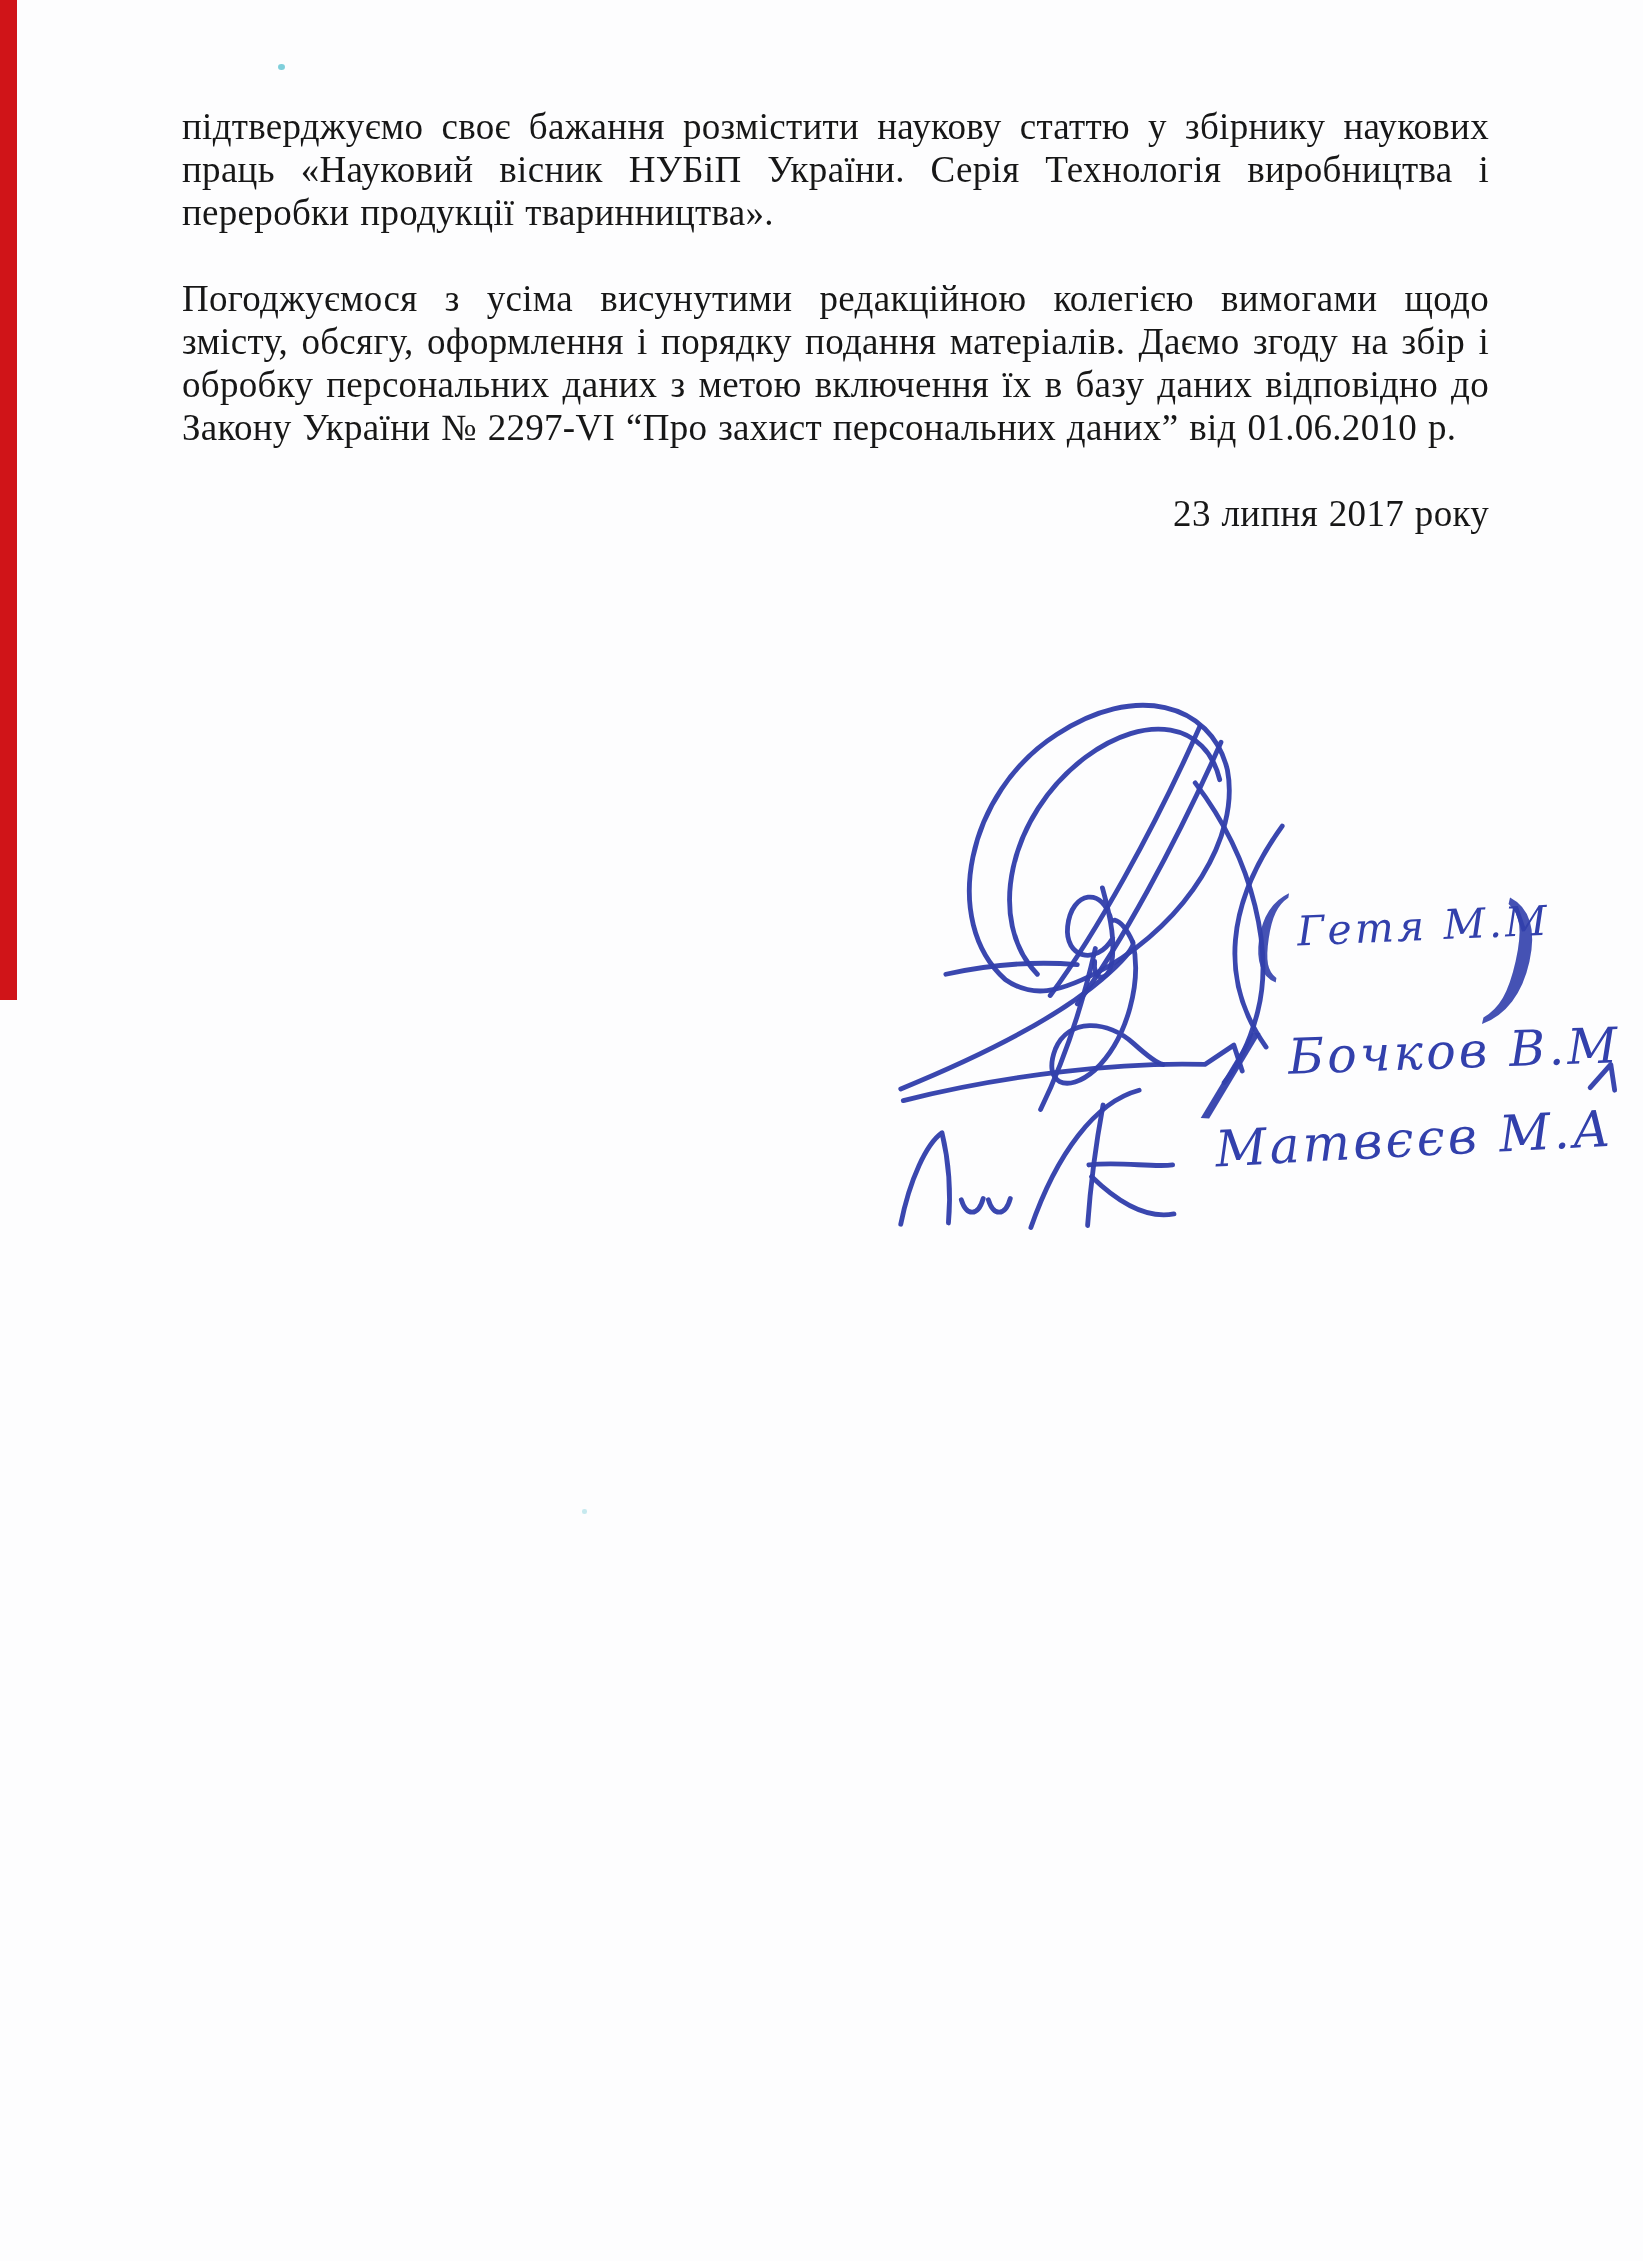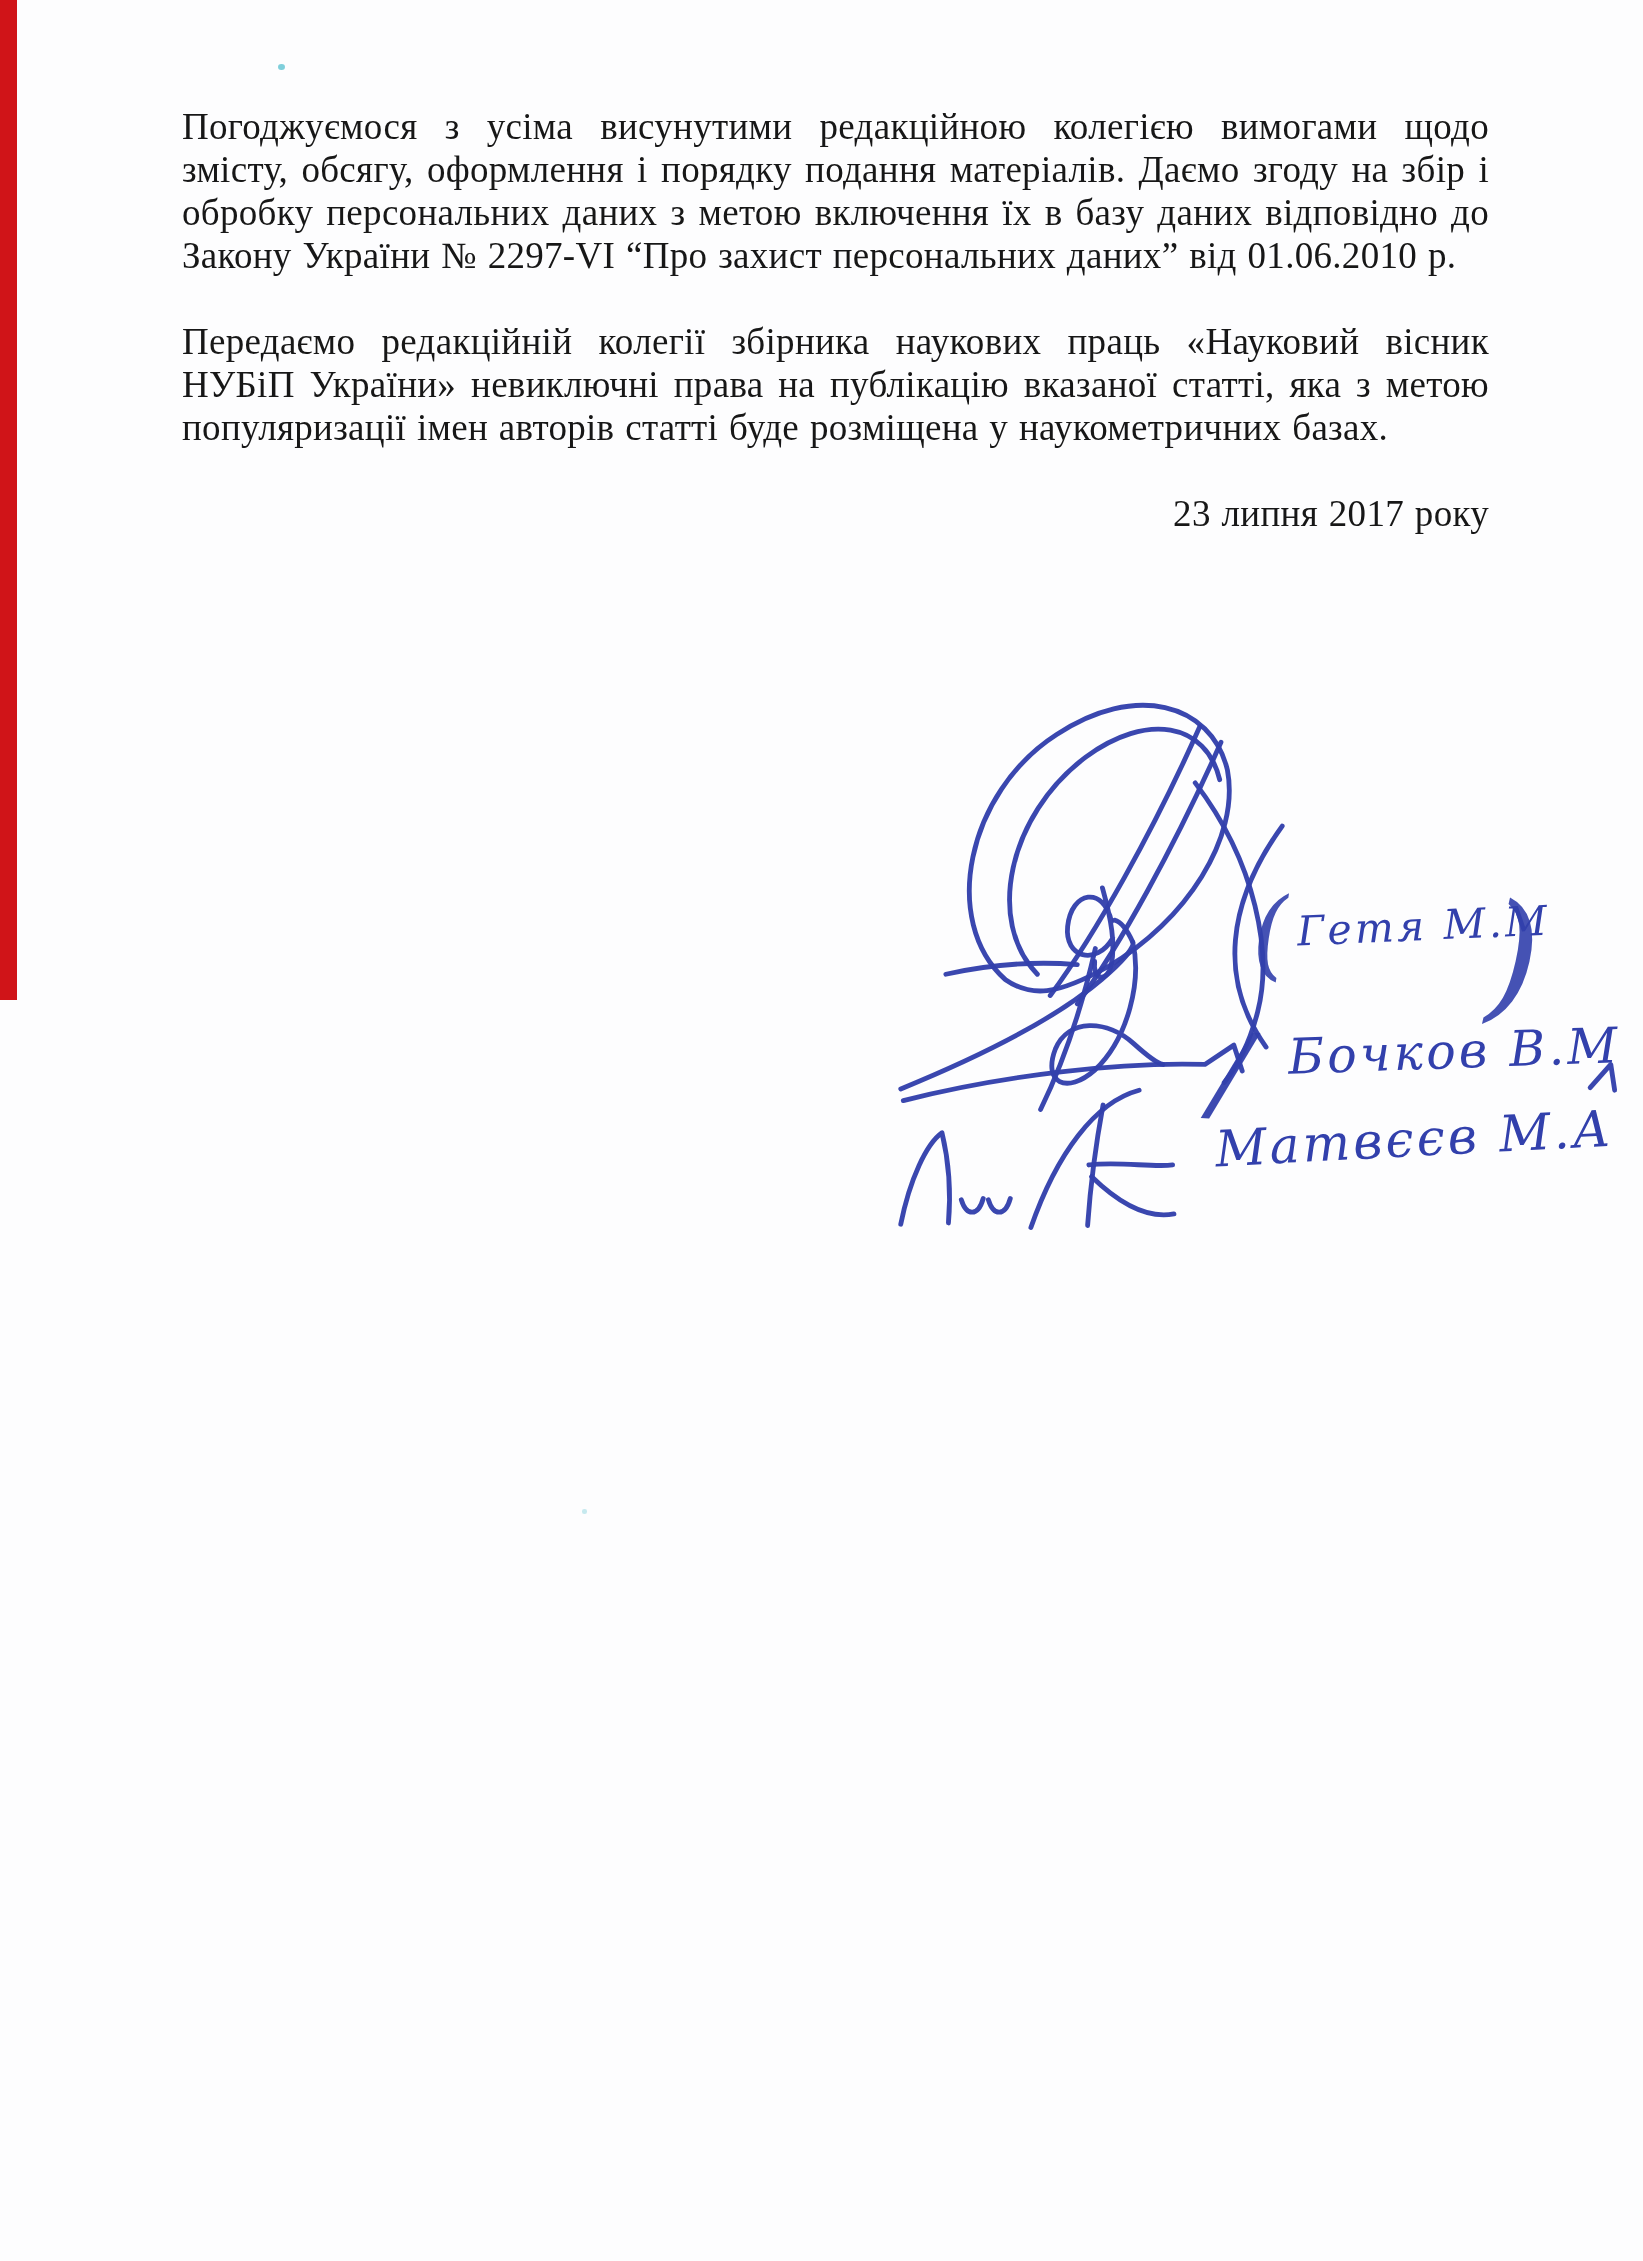--- a/index.html
+++ b/index.html
@@ -99,22 +99,22 @@
 </head>
 <body>
 
 <div class="page">
 
   <div class="edge-strip"></div>
   <div class="speck speck-top"></div>
   <div class="speck speck-low"></div>
 
   <div class="content">
+    <p>підтверджуємо своє бажання розмістити наукову статтю у збірнику наукових праць «Науковий вісник НУБіП України. Серія Технологія виробництва і переробки продукції тваринництва».</p>
     <p>Погоджуємося з усіма висунутими редакційною колегією вимогами щодо змісту, обсягу, оформлення і порядку подання матеріалів. Даємо згоду на збір і обробку персональних даних з метою включення їх в базу даних відповідно до Закону України № 2297-VI “Про захист персональних даних” від 01.06.2010 р.</p>
-    <p>Передаємо редакційній колегії збірника наукових праць «Науковий вісник НУБіП України» невиключні права на публікацію вказаної статті, яка з метою популяризації імен авторів статті буде розміщена у наукометричних базах.</p>
     <p class="date">23 липня 2017 року</p>
   </div>
 
   <svg class="sig-svg" viewBox="0 0 2550 3509" xmlns="http://www.w3.org/2000/svg">
 
     <path d="M 1560,1520 C 1460,1430 1500,1230 1640,1140 C 1760,1060 1880,1090 1905,1195 C 1925,1300 1840,1430 1720,1500 C 1640,1545 1600,1548 1560,1520"></path>
     <path d="M 1610,1512 C 1530,1430 1565,1265 1685,1175 C 1780,1105 1872,1122 1893,1210"></path>
     <path d="M 1862,1128 C 1790,1290 1700,1450 1630,1545"></path>
     <path d="M 1895,1152 C 1823,1314 1738,1468 1672,1558"></path>
     <path d="M 1725,1430 c -12,-55 -62,-48 -68,8 c -5,48 44,62 70,18 m -16,-78 c 14,50 20,86 14,118 c -6,30 -30,26 -26,-4"></path>

